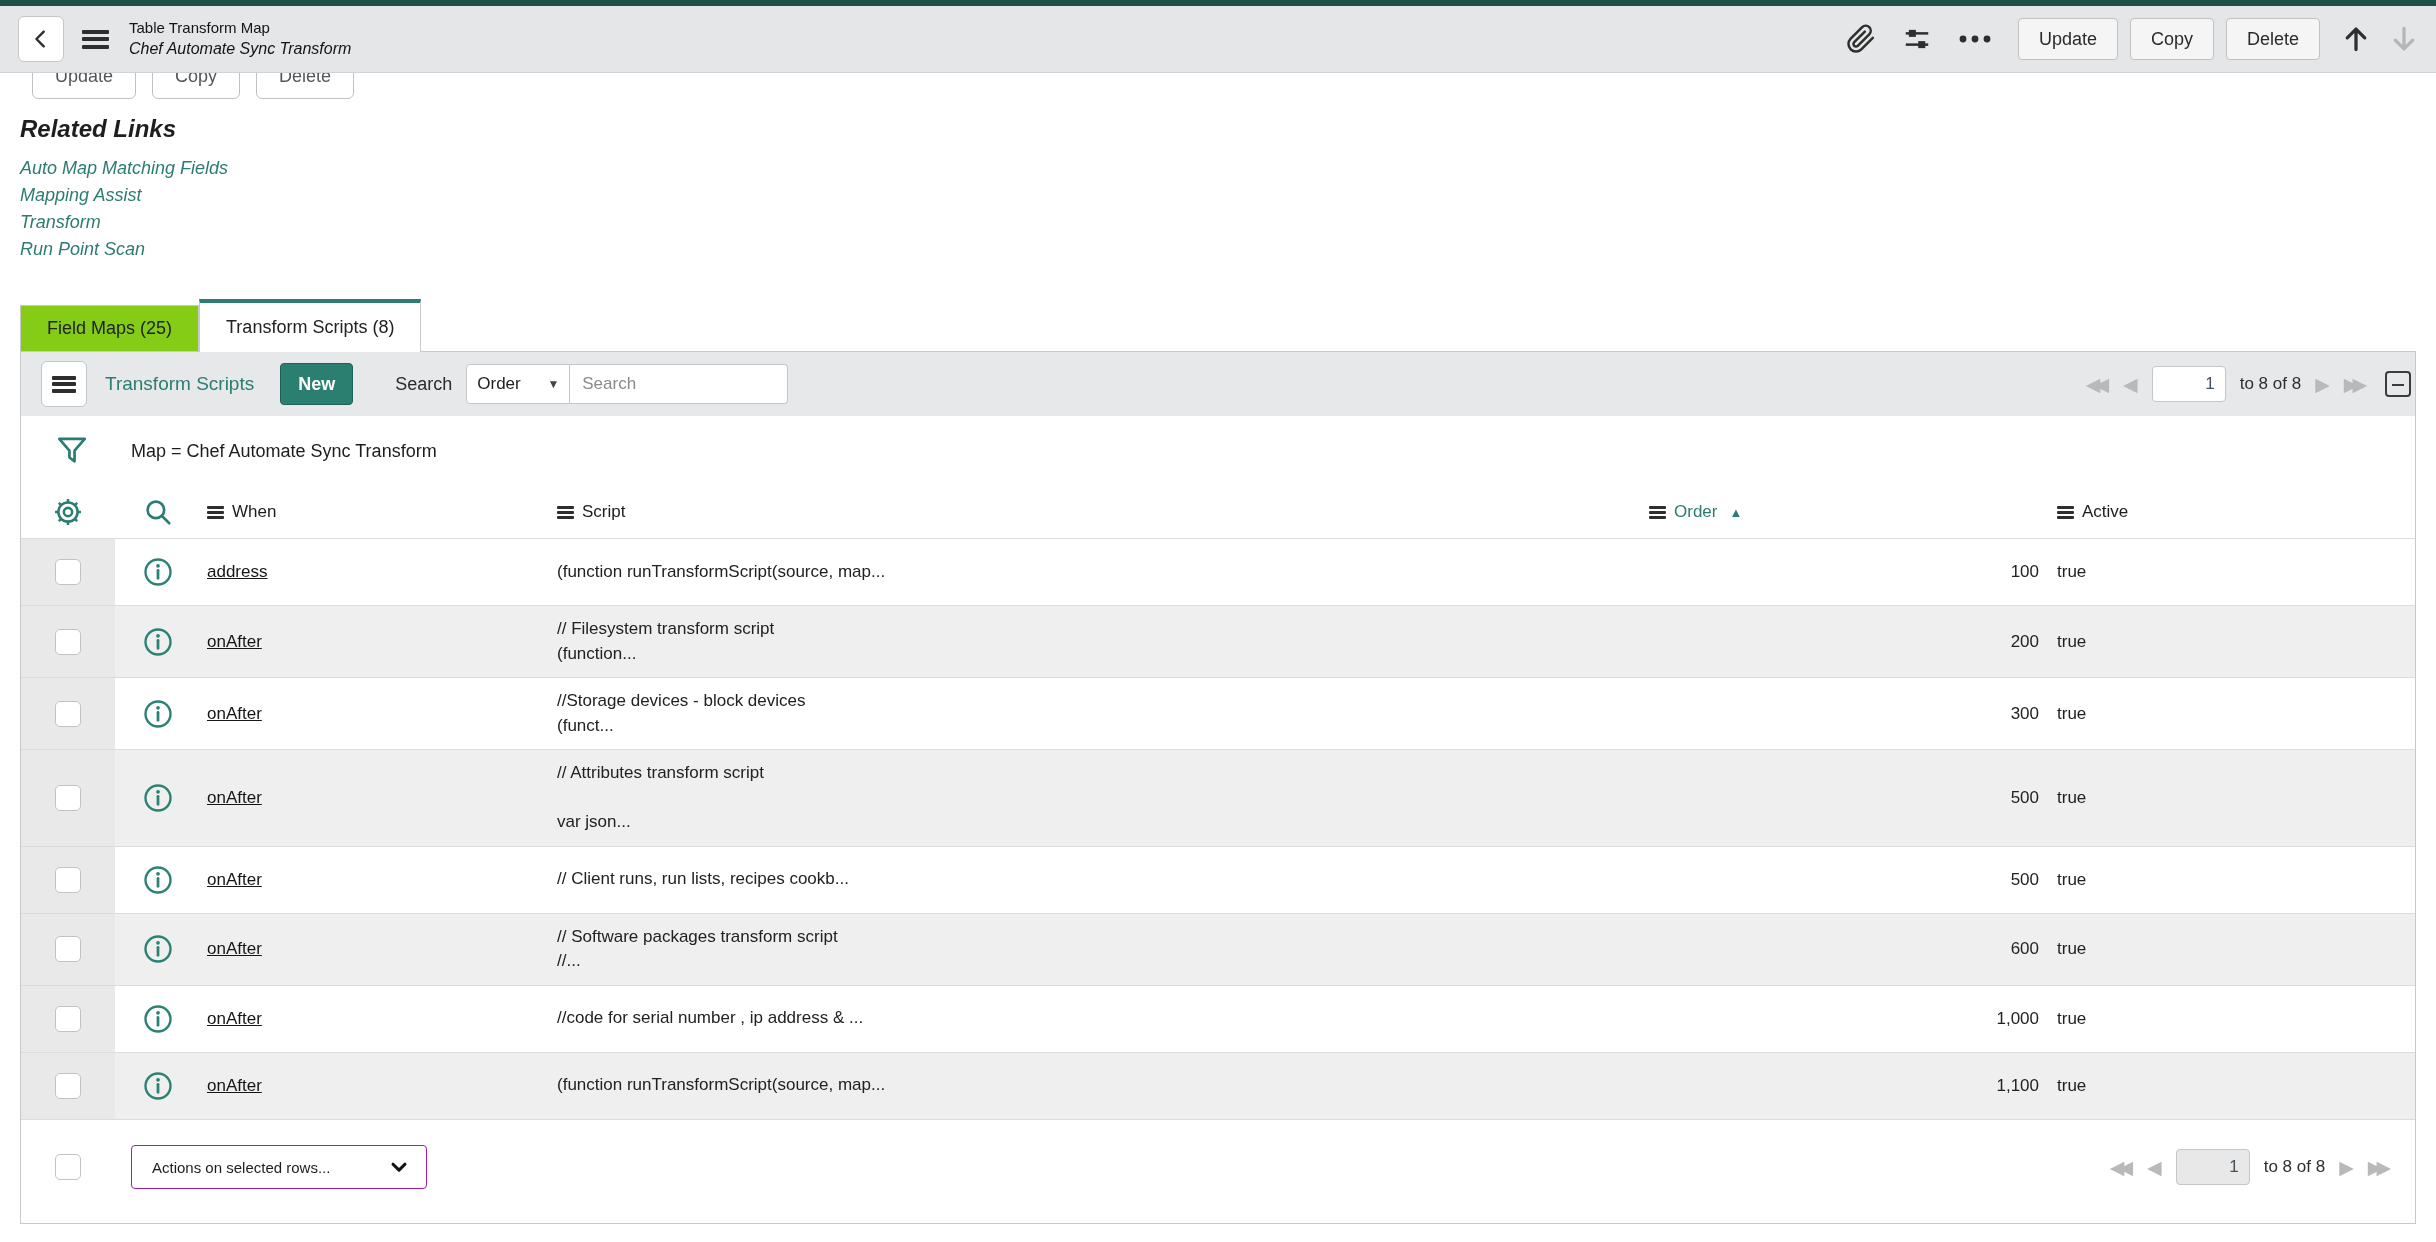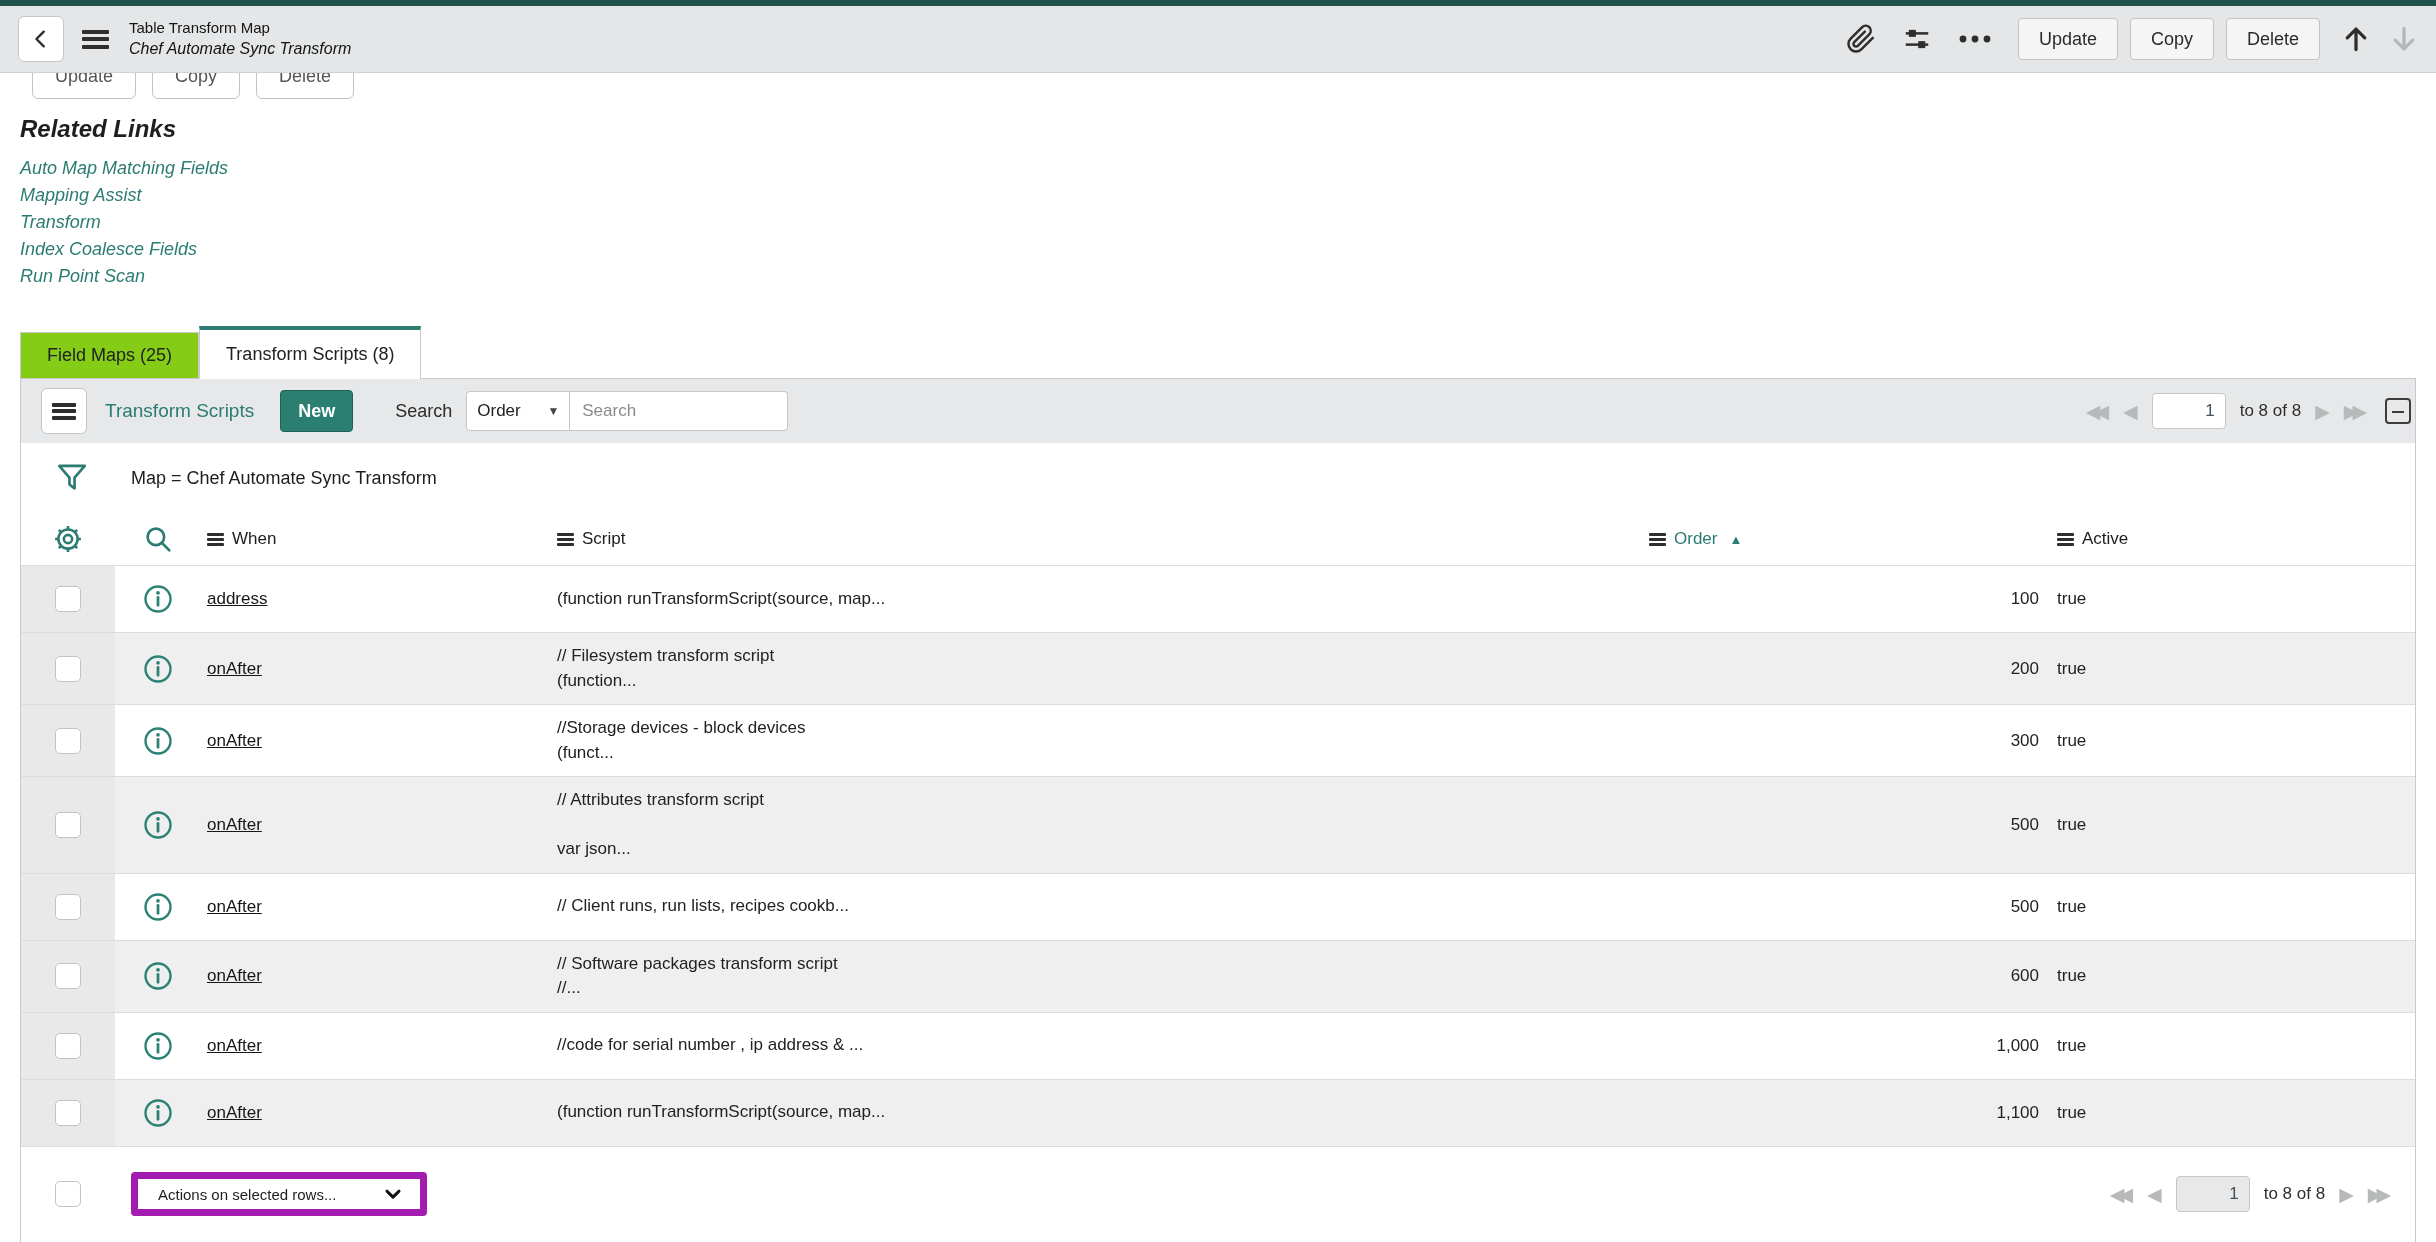--- a/index.html
+++ b/index.html
@@ -94,21 +94,21 @@
   .rows .list-row{border-top:1px solid #dcdcdc;min-height:67px;padding:11px 0;background:#fff;}
   .rows .list-row:nth-of-type(even){background:var(--row-alt);}
   .rows .list-row .col-check{background:var(--check-strip);margin:-11px 0;}
   .checkbox{width:26px;height:26px;background:#fff;border:1px solid #c3c3c3;border-radius:5px;cursor:pointer;display:inline-block;}
   .when-link{font-size:17px;color:#161616;text-decoration:underline;cursor:pointer;}
   .script-txt{font-size:17px;line-height:24.5px;white-space:pre-line;color:#222;}
   .cell-txt{font-size:17px;color:#222;}
   
   .list-footer{border-top:1px solid #dcdcdc;height:104px;display:flex;align-items:center;padding:0 24px 8px 0;}
   .list-footer .col-check{align-items:center;}
-  .actions-sel{width:296px;height:44px;border:7px solid #a21caf;border-radius:4px;background:#fff;
+  .actions-sel{width:296px;height:44px;border:1px solid #a21caf;border-radius:4px;background:#fff;
     display:flex;align-items:center;padding:0 16px 0 20px;font-size:15px;color:#1d1d1d;cursor:pointer;margin-left:16px;}
   .actions-sel svg{margin-left:auto;}
   .ft-spacer{flex:1;}
   svg{display:block;}
 </style>
 </head>
 <body>
 
 <div class="top-strip"></div>
 
@@ -169,21 +169,20 @@
       <button class="ghost-btn">Delete</button>
     </div>
 
   <section class="related">
     <h2>Related Links</h2>
     <nav>
 
     <a>Auto Map Matching Fields</a>
         <a>Mapping Assist</a>
         <a>Transform</a>
-        <a>Index Coalesce Fields</a>
         <a>Run Point Scan</a>
       </nav>
   </section>
 
   <div class="tabs">
     <div class="tab">Field Maps (25)</div>
     <div class="tab active">Transform Scripts (8)</div>
   </div>
 
   <div class="list-box">

